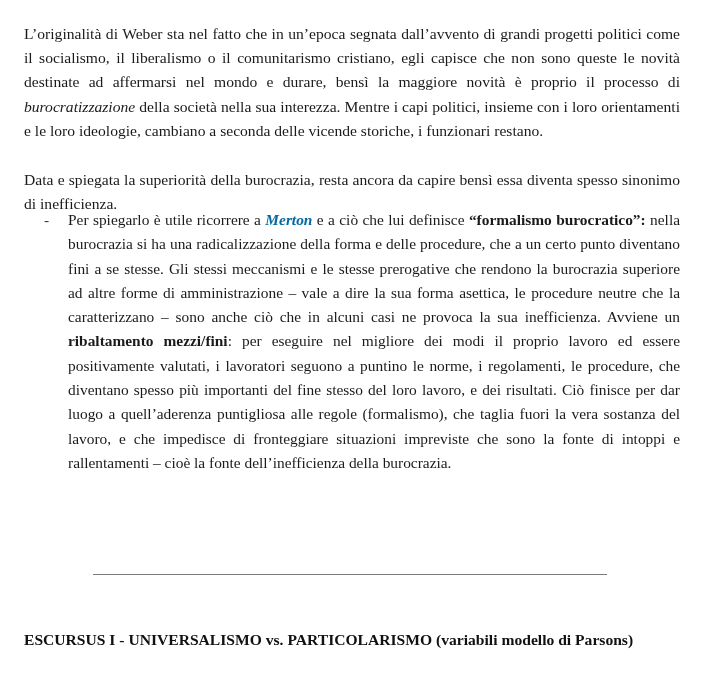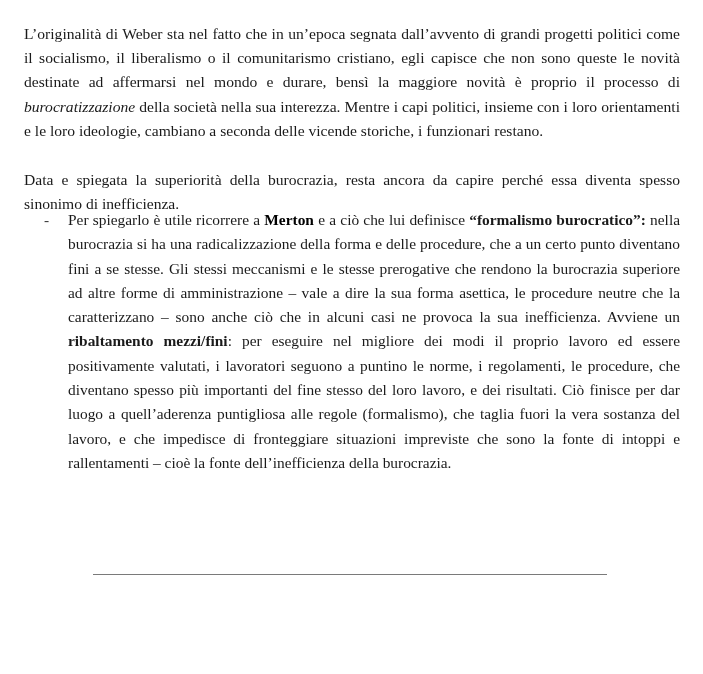--- a/index.html
+++ b/index.html
@@ -84,36 +84,38 @@
     font-weight: bold;
     text-align: justify;
     text-justify: inter-word;
     color: #111111;
   }
   .section-heading > span { display: inline; }
   b, .b { font-weight: bold; font-family: Liberation Serif, serif; }
   i, .i { font-style: italic; }
   .merton {
     font-weight: bold;
-    color: #000000;
+    color: #0369a1;
+    font-style: italic;
   }
 </style>
 </head>
 <body>
 
 <div class="page">
 
   <p class="body-para" id="para-1"><span>L’originalità di Weber sta nel fatto che in un’epoca segnata dall’avvento di grandi progetti politici come il socialismo, il liberalismo o il comunitarismo cristiano, egli capisce che non sono queste le novità destinate ad affermarsi nel mondo e durare, bensì la maggiore novità è proprio il processo di </span><i>burocratizzazione</i><span> della società nella sua interezza. Mentre i capi politici, insieme con i loro orientamenti e le loro ideologie, cambiano a seconda delle vicende storiche, i funzionari restano.</span></p>
 
-  <p class="body-para" id="para-2">Data e spiegata la superiorità della burocrazia, resta ancora da capire perché essa diventa spesso sinonimo di inefficienza.</p>
+  <p class="body-para" id="para-2">Data e spiegata la superiorità della burocrazia, resta ancora da capire bensì essa diventa spesso sinonimo di inefficienza.</p>
 
   <div class="bullet-block">
     <div class="bullet-row">
       <span class="bullet-marker">-</span><span>Per spiegarlo è utile ricorrere a </span><span class="merton">Merton</span><span> e a ciò che lui definisce </span><b>“formalismo burocratico”:</b><span> nella burocrazia si ha una radicalizzazione della forma e delle procedure, che a un certo punto diventano fini a se stesse. Gli stessi meccanismi e le stesse prerogative che rendono la burocrazia superiore ad altre forme di amministrazione – vale a dire la sua forma asettica, le procedure neutre che la caratterizzano – sono anche ciò che in alcuni casi ne provoca la sua inefficienza. Avviene un </span><b>ribaltamento mezzi/fini</b><span>: per eseguire nel migliore dei modi il proprio lavoro ed essere positivamente valutati, i lavoratori seguono a puntino le norme, i regolamenti, le procedure, che diventano spesso più importanti del fine stesso del loro lavoro, e dei risultati. Ciò finisce per dar luogo a quell’aderenza puntigliosa alle regole (formalismo), che taglia fuori la vera sostanza del lavoro, e che impedisce di fronteggiare situazioni impreviste che sono la fonte di intoppi e rallentamenti – cioè la fonte dell’inefficienza della burocrazia.</span>
     </div>
   </div>
 
   <div class="divider-wrap">
     <div class="divider-line"></div>
   </div>
 
+  <h2 class="section-heading"><span>ESCURSUS I - UNIVERSALISMO vs. PARTICOLARISMO (variabili modello di Parsons)</span></h2>
 
 </div>
 
 </body></html>

